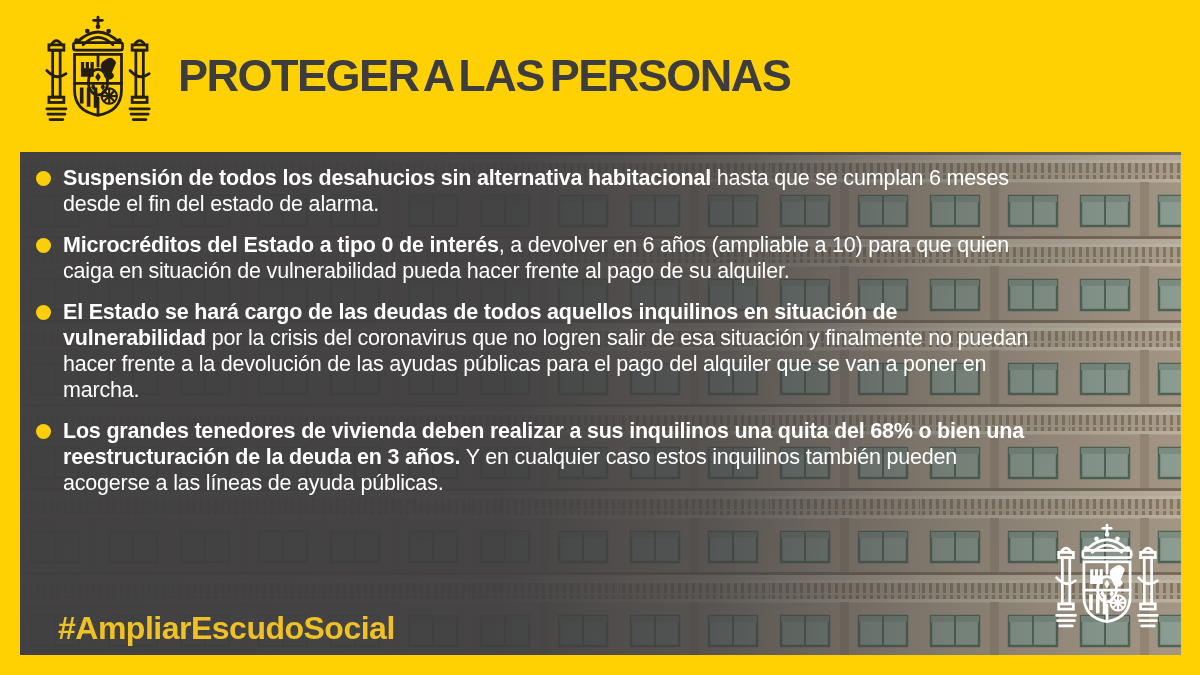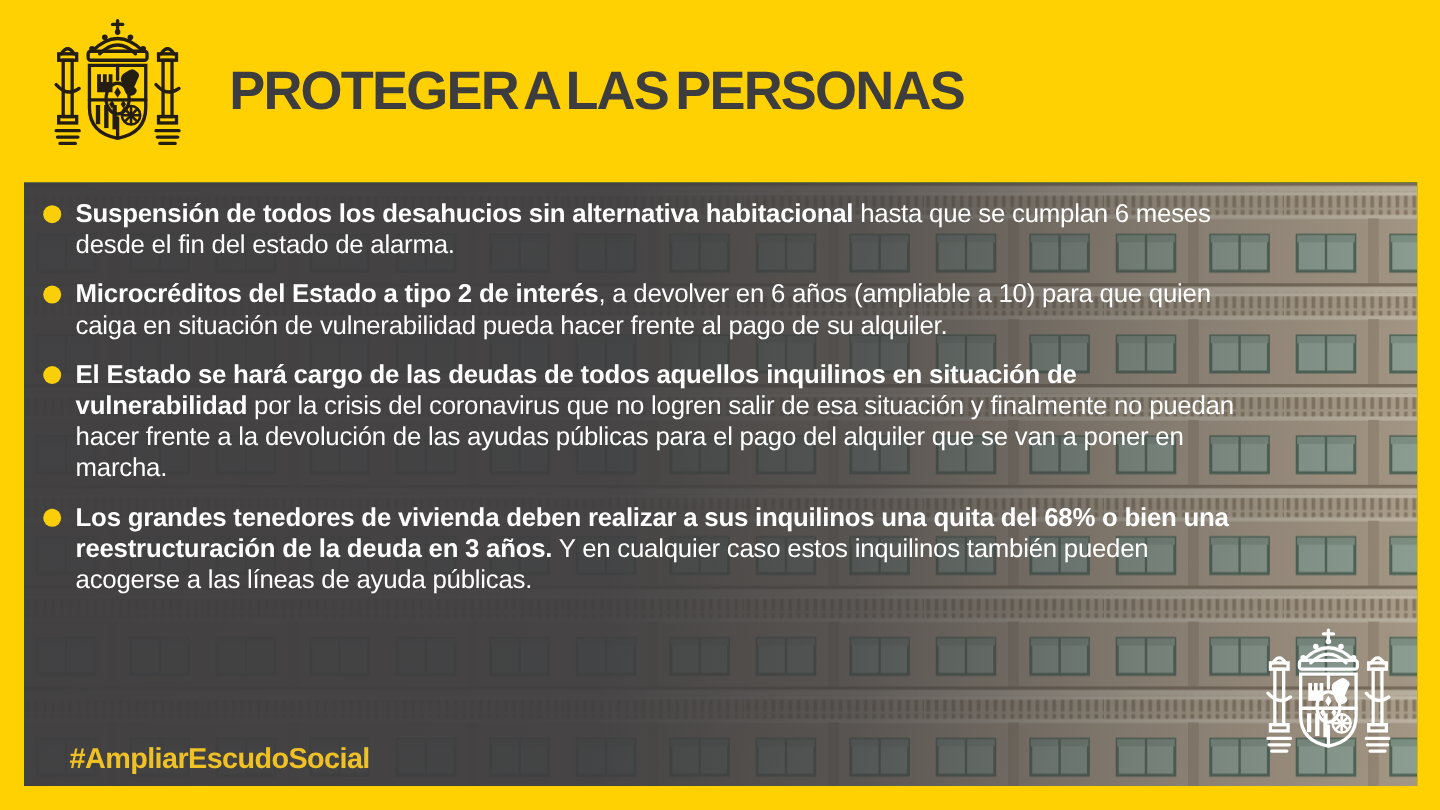--- a/index.html
+++ b/index.html
@@ -9,36 +9,36 @@
     background:#ffffff;
   }
   .poster {
     position:relative; width:1200px; height:675px;
     background:#FFD103; overflow:hidden;
   }
 
   
   .header {
     position:absolute; left:0; top:0; width:1200px; height:152px;
-    display:flex; align-items:center;gap:13px;
+    display:flex; align-items:center;
   }
   .header-arms {
     flex:none; width:128px; height:138px; margin:6px 0 0 34px;
     color:#231D12;
   }
   .title-block {
     margin-left:16px; color:#3D3C3E; font-weight:700;
     font-size:45px; line-height:50px;
     letter-spacing:-1.5px; word-spacing:-5px;
   }
 
   
   .content {
     position:absolute; left:20px; top:152px; width:1161px; height:503px;
-    overflow:hidden; background:#14532d;
+    overflow:hidden; background:#c2410c;
   }
   .facade { position:absolute; left:0; top:0; width:100%; height:100%; display:block; }
   .overlay {
     position:absolute; inset:0;
     background:linear-gradient(92deg,
       rgba(62,61,63,0.97) 0%,
       rgba(62,61,63,0.94) 42%,
       rgba(62,61,63,0.80) 60%,
       rgba(62,61,63,0.48) 80%,
       rgba(58,57,59,0.22) 100%);
@@ -51,21 +51,21 @@
   }
   .bullets li { position:relative; padding-left:29px; margin-bottom:15px; }
   .dot {
     position:absolute; left:2px; top:6px; width:15px; height:15px;
     border-radius:50%; background:#FACF0A;
   }
   .bullets b { font-weight:700; }
 
   .hashtag {
     position:absolute; left:38px; bottom:8px;
-    color:#F0C125; font-size:24px; font-weight:700; letter-spacing:-0.5px;
+    color:#F0C125; font-size:32px; font-weight:700; letter-spacing:-0.5px;
   }
 
   .footer-arms {
     position:absolute; right:11px; bottom:0px;
     width:126px; height:138px; color:#FFFFFF;
   }
 </style>
 </head>
 <body>
 
@@ -164,21 +164,21 @@
 
     <div class="overlay"></div>
 
     <ul class="bullets">
       <li>
         <span class="dot"></span>
         <span><b>Suspensión de todos los desahucios sin alternativa habitacional</b><span> hasta que se cumplan 6 meses desde el fin del estado de alarma.</span></span>
       </li>
       <li>
         <span class="dot"></span>
-        <span><b>Microcréditos del Estado a tipo 2 de interés</b><span>, a devolver en 6 años (ampliable a 10) para que quien caiga en situación de vulnerabilidad pueda hacer frente al pago de su alquiler.</span></span>
+        <span><b>Microcréditos del Estado a tipo 0 de interés</b><span>, a devolver en 6 años (ampliable a 10) para que quien caiga en situación de vulnerabilidad pueda hacer frente al pago de su alquiler.</span></span>
       </li>
       <li>
         <span class="dot"></span>
         <span><b>El Estado se hará cargo de las deudas de todos aquellos inquilinos en situación de vulnerabilidad</b><span> por la crisis del coronavirus que no logren salir de esa situación y finalmente no puedan hacer frente a la devolución de las ayudas públicas para el pago del alquiler que se van a poner en marcha.</span></span>
       </li>
       <li>
         <span class="dot"></span>
         <span><b>Los grandes tenedores de vivienda deben realizar a sus inquilinos una quita del 68% o bien una reestructuración de la deuda en 3 años.</b><span> Y en cualquier caso estos inquilinos también pueden acogerse a las líneas de ayuda públicas.</span></span>
       </li>
     </ul>

